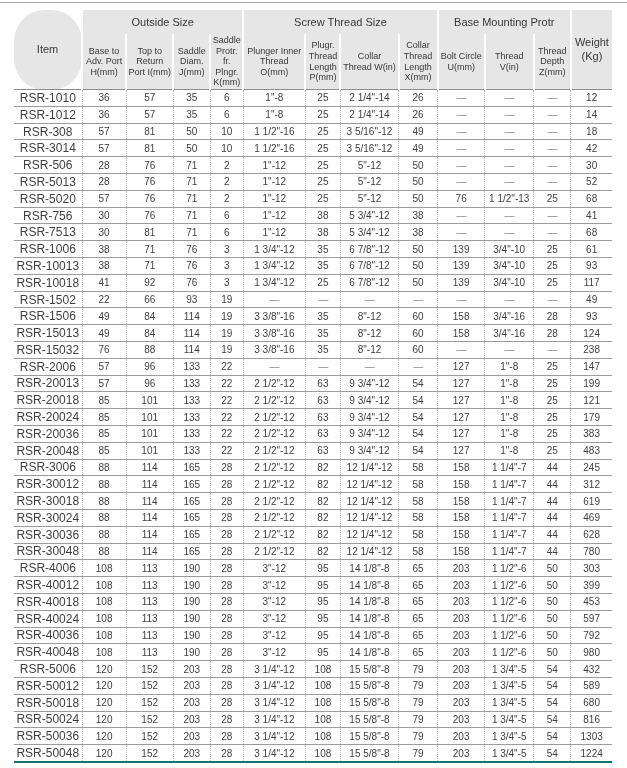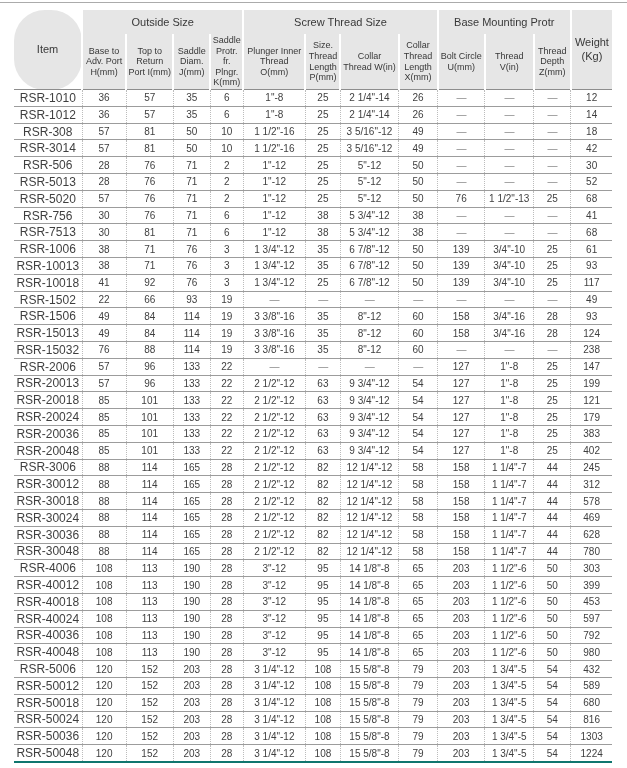--- a/index.html
+++ b/index.html
@@ -64,21 +64,21 @@
         <th colspan="4">Screw Thread Size</th>
         <th colspan="3">Base Mounting Protr</th>
         <th rowspan="2" class="span2">Weight (Kg)</th>
       </tr>
       <tr class="subrow">
         <th>Base to Adv. Port H(mm)</th>
         <th>Top to Return Port I(mm)</th>
         <th>Saddle Diam. J(mm)</th>
         <th class="tiny">Saddle Protr. fr. Plngr. K(mm)</th>
         <th>Plunger Inner Thread O(mm)</th>
-        <th class="tiny">Size. Thread Length P(mm)</th>
+        <th class="tiny">Plugr. Thread Length P(mm)</th>
         <th>Collar Thread W(in)</th>
         <th class="small">Collar Thread Length X(mm)</th>
         <th>Bolt Circle U(mm)</th>
         <th>Thread V(in)</th>
         <th>Thread Depth Z(mm)</th>
       </tr>
     </thead>
     <tbody id="spec-body">
         <tr>
           <td class="col-item">RSR-1010</td>
@@ -401,21 +401,21 @@
           <td class="col-i">101</td>
           <td class="col-j">133</td>
           <td class="col-k">22</td>
           <td class="col-o">2 1/2"-12</td>
           <td class="col-p">63</td>
           <td class="col-w">9 3/4"-12</td>
           <td class="col-x">54</td>
           <td class="col-u">127</td>
           <td class="col-v">1"-8</td>
           <td class="col-z">25</td>
-          <td class="col-wt">402</td>
+          <td class="col-wt">483</td>
         </tr>
         <tr>
           <td class="col-item">RSR-3006</td>
           <td class="col-h">88</td>
           <td class="col-i">114</td>
           <td class="col-j">165</td>
           <td class="col-k">28</td>
           <td class="col-o">2 1/2"-12</td>
           <td class="col-p">82</td>
           <td class="col-w">12 1/4"-12</td>
@@ -446,21 +446,21 @@
           <td class="col-i">114</td>
           <td class="col-j">165</td>
           <td class="col-k">28</td>
           <td class="col-o">2 1/2"-12</td>
           <td class="col-p">82</td>
           <td class="col-w">12 1/4"-12</td>
           <td class="col-x">58</td>
           <td class="col-u">158</td>
           <td class="col-v">1 1/4"-7</td>
           <td class="col-z">44</td>
-          <td class="col-wt">578</td>
+          <td class="col-wt">619</td>
         </tr>
         <tr>
           <td class="col-item">RSR-30024</td>
           <td class="col-h">88</td>
           <td class="col-i">114</td>
           <td class="col-j">165</td>
           <td class="col-k">28</td>
           <td class="col-o">2 1/2"-12</td>
           <td class="col-p">82</td>
           <td class="col-w">12 1/4"-12</td>

